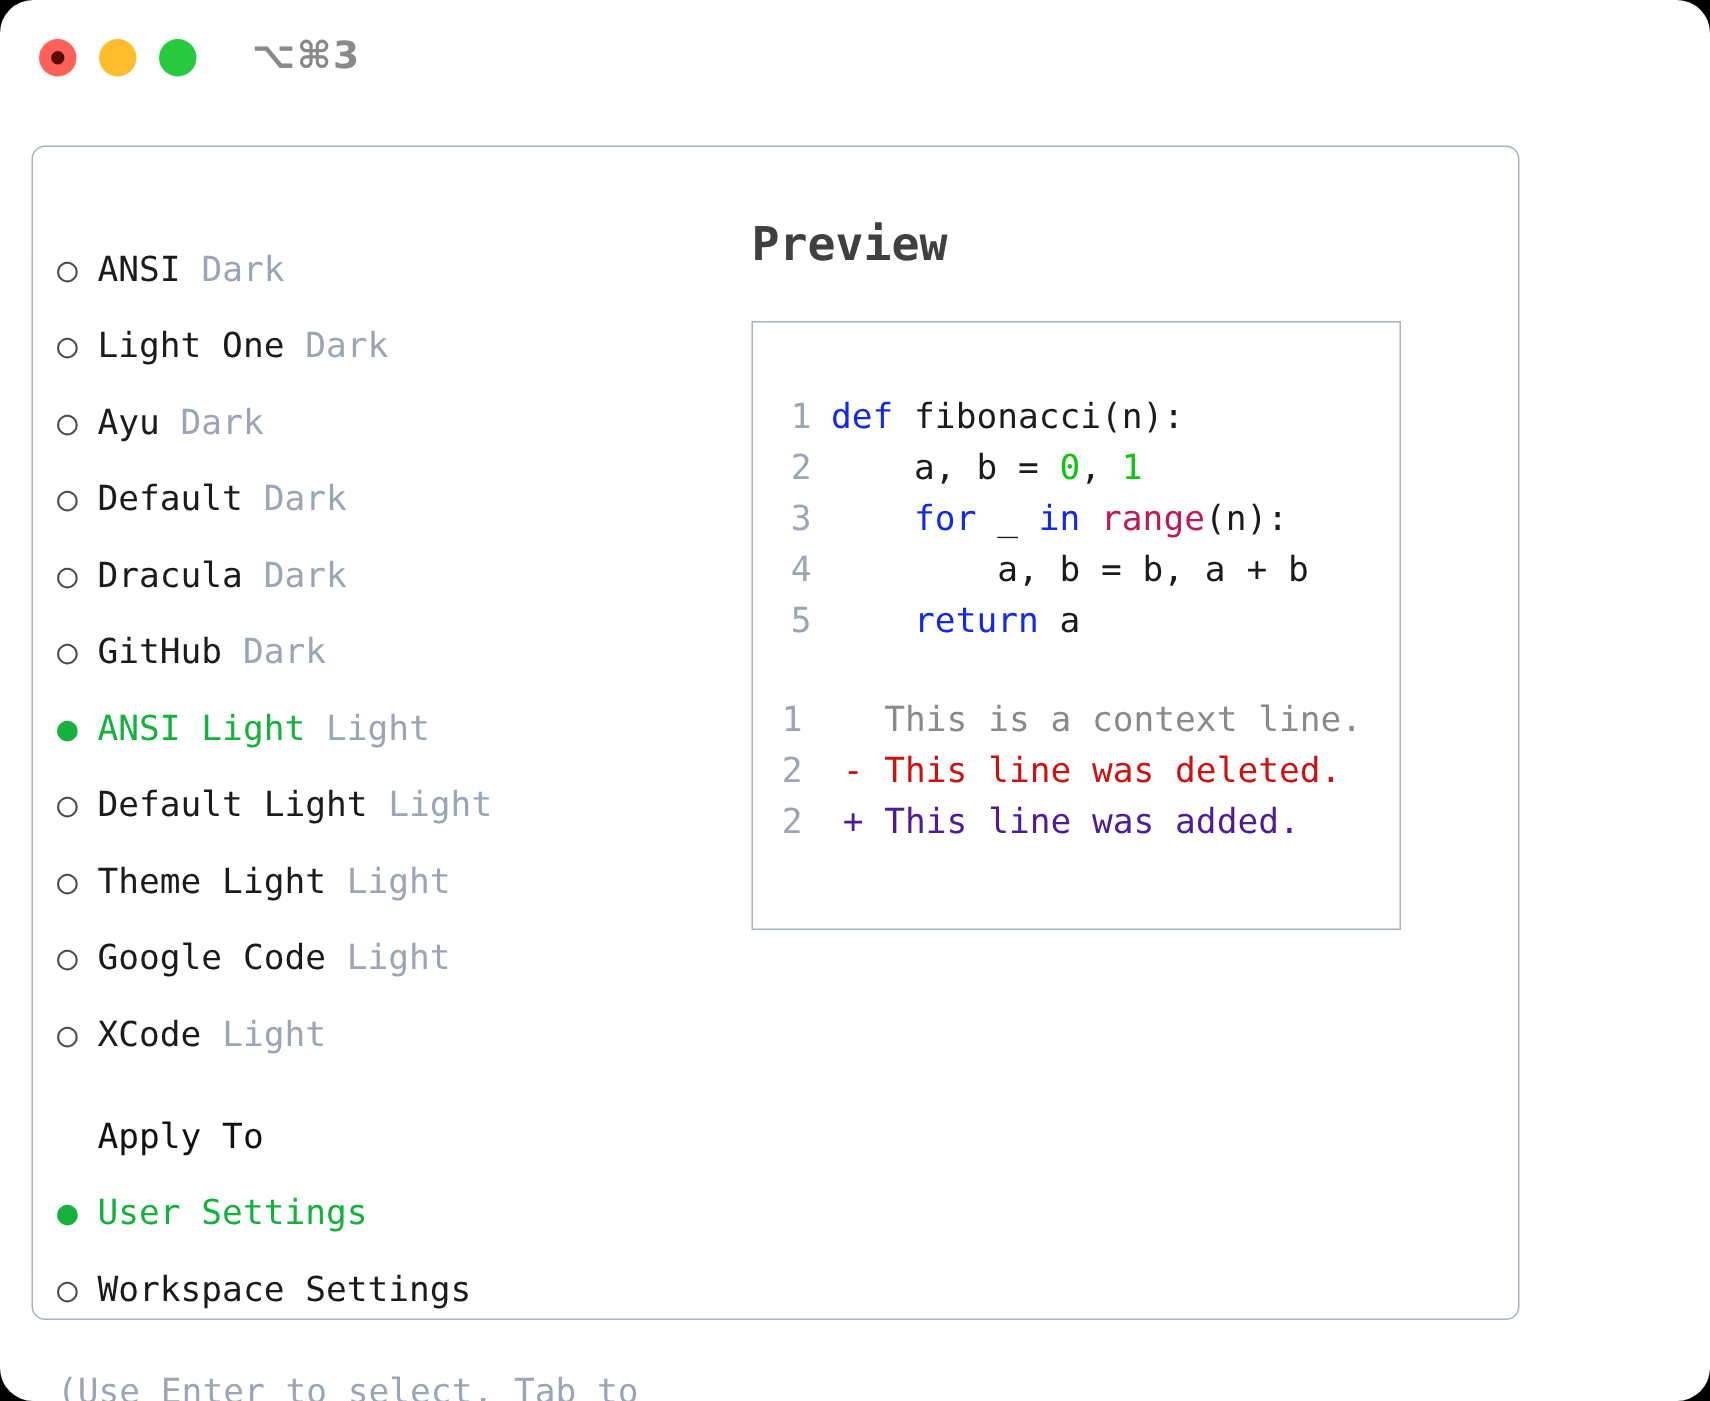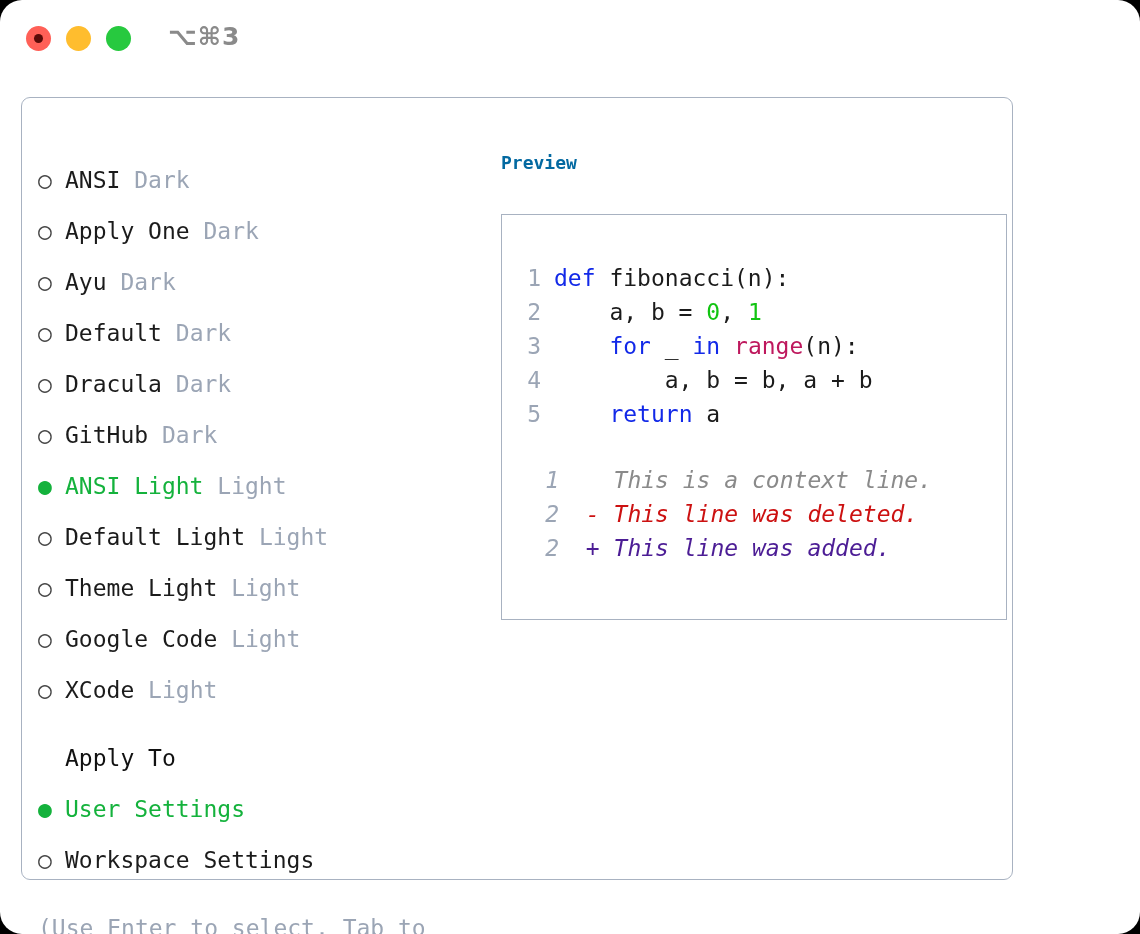--- a/index.html
+++ b/index.html
@@ -144,29 +144,29 @@
   }
 
   
   #right-col {
     position: absolute;
     left: 479px;
     top: 48px;
     width: 500px;
   }
   #preview-title {
-    font-size: 18px;
+    font-size: 31px;
     line-height: 34px;
     font-weight: bold;
-    color: #0369a1;
+    color: #404040;
     font-family: "DejaVu Sans Mono", monospace;
   }
   #preview-box {
     margin-top: 34px;
-    width: 506px;
+    width: 433px;
     height: 406px;
     border: 1.5px solid #a8b2c1;
     background: #ffffff;
     box-sizing: border-box;
     position: relative;
   }
   #code-area {
     position: absolute;
     left: 11px;
     top: 46px;
@@ -186,24 +186,23 @@
     color: #9ba5b5;
     margin-right: 13px;
   }
   .tok-kw   { color: #1229e8; }
   .tok-num  { color: #12c412; }
   .tok-fn   { color: #be185d; }
   .tok-txt  { color: #1b1b1b; }
 
   #diff-area {
     position: absolute;
-    left: 29px;
+    left: 5px;
     top: 248px;
     width: 455px;
-    font-style: italic;
   }
   .diff-line {
     font-size: 23px;
     line-height: 34px;
     white-space: pre;
     font-family: "DejaVu Sans Mono", monospace;
   }
   .diff-ctx { color: #8a8a8a; }
   .diff-del { color: #cc1111; }
   .diff-add { color: #4c1d95; }
@@ -221,21 +220,21 @@
   </div>
 
   <div id="panel">
     <div id="columns">
 
       <div id="left-col">
 
 
         <div id="theme-list">
             <div class="opt-row"><span class="bullet">○</span><span class="opt-label">ANSI </span><span class="opt-variant">Dark</span></div>
-            <div class="opt-row"><span class="bullet">○</span><span class="opt-label">Apply One </span><span class="opt-variant">Dark</span></div>
+            <div class="opt-row"><span class="bullet">○</span><span class="opt-label">Light One </span><span class="opt-variant">Dark</span></div>
             <div class="opt-row"><span class="bullet">○</span><span class="opt-label">Ayu </span><span class="opt-variant">Dark</span></div>
             <div class="opt-row"><span class="bullet">○</span><span class="opt-label">Default </span><span class="opt-variant">Dark</span></div>
             <div class="opt-row"><span class="bullet">○</span><span class="opt-label">Dracula </span><span class="opt-variant">Dark</span></div>
             <div class="opt-row"><span class="bullet">○</span><span class="opt-label">GitHub </span><span class="opt-variant">Dark</span></div>
             <div class="opt-row selected"><span class="bullet sel">●</span><span class="opt-label">ANSI Light </span><span class="opt-variant">Light</span></div>
             <div class="opt-row"><span class="bullet">○</span><span class="opt-label">Default Light </span><span class="opt-variant">Light</span></div>
             <div class="opt-row"><span class="bullet">○</span><span class="opt-label">Theme Light </span><span class="opt-variant">Light</span></div>
             <div class="opt-row"><span class="bullet">○</span><span class="opt-label">Google Code </span><span class="opt-variant">Light</span></div>
             <div class="opt-row"><span class="bullet">○</span><span class="opt-label">XCode </span><span class="opt-variant">Light</span></div>
           </div>

